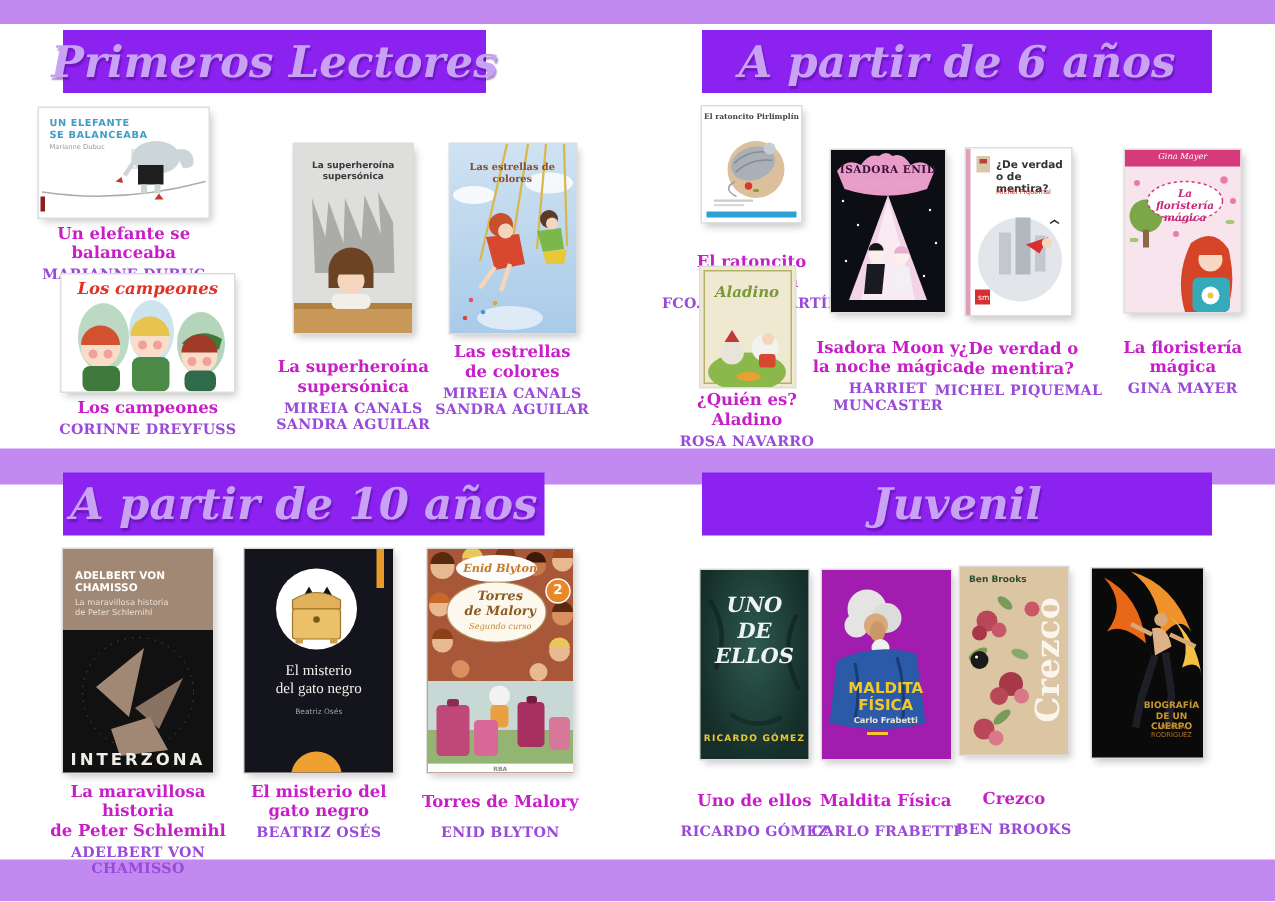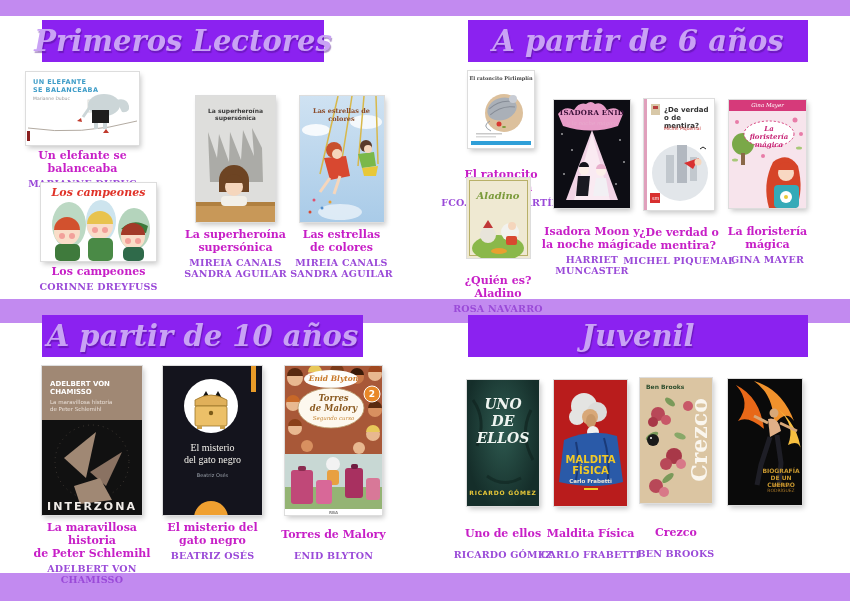--- a/index.html
+++ b/index.html
@@ -96,21 +96,21 @@
           <rect x="0" y="106" width="79" height="4" fill="#b08040"></rect>
           <rect x="0" y="110" width="79" height="16" fill="#c89858"></rect>
           <path d="M23 84 a15 15 0 0 1 30 0 l0 12 -30 0 z" fill="#6d4423"></path>
           <circle cx="38" cy="91" r="9" fill="#f5d6bc"></circle>
           <path d="M29 87 a9 9 0 0 1 18 0 z" fill="#6d4423"></path>
           <rect x="25" y="100" width="26" height="10" rx="4" fill="#f2efe8"></rect>
         </svg>
         <div class="ctx" style="top:4px;font:4px 'DejaVu Sans',sans-serif;color:#999"></div>
         <div class="ctx" style="top:11px;font:bold 6px 'DejaVu Sans',sans-serif;color:#3a3a3a" data-bind="sections.0.books.2.cover.heading">La superheroína supersónica</div>
       </div>
-      <div class="caption" style="margin-top:6px">
+      <div class="caption" style="margin-top:16px">
         <div class="btitle" data-bind="sections.0.books.2.title">La superheroína
 supersónica</div>
         <div class="bauthor" data-bind="sections.0.books.2.author">MIREIA CANALS
 SANDRA AGUILAR</div>
       </div>
     </div>
 
     <div class="book" style="left:281px;top:96px;width:121px">
       <div class="cover" style="width:84px;height:126px;background:linear-gradient(#cfe2f2,#a9cbe8)">
         <svg width="84" height="126">
@@ -182,21 +182,21 @@
           <circle cx="21" cy="57" r="8" fill="#e8e4da"></circle>
           <path d="M16 50 L26 50 L21 42 Z" fill="#c03838"></path>
           <circle cx="43" cy="54" r="9" fill="#f2f2ee"></circle>
           <circle cx="45" cy="48" r="4" fill="#f5d6bc"></circle>
           <rect x="39" y="58" width="11" height="9" rx="2" fill="#d84830"></rect>
           <ellipse cx="32" cy="73" rx="8" ry="3" fill="#e8a030"></ellipse>
         </svg>
         <div class="ctx" style="top:4px;font:4px 'DejaVu Sans',sans-serif;color:#a0986a"></div>
         <div class="ctx" style="top:12px;font:italic bold 10px 'DejaVu Serif',serif;color:#7a9a3a" data-bind="sections.1.books.1.cover.heading">Aladino</div>
       </div>
-      <div class="caption" style="margin-top:16px">
+      <div class="caption" style="margin-top:2px">
         <div class="btitle" data-bind="sections.1.books.1.title">¿Quién es?
 Aladino</div>
         <div class="bauthor" data-bind="sections.1.books.1.author">ROSA NAVARRO</div>
       </div>
     </div>
 
     <div class="book" style="left:532px;top:100px;width:120px">
       <div class="cover" style="width:76px;height:108px;background:#0d0d14">
         <svg width="76" height="108">
           <circle cx="8" cy="34" r=".8" fill="#fff"></circle>
@@ -247,21 +247,21 @@
 o de mentira?</div>
         <div style="position:absolute;left:20px;top:27px;font:4.5px 'DejaVu Sans',sans-serif;color:#c03030" data-bind="sections.1.books.3.cover.byline">Michel Piquemal</div>
       </div>
       <div class="caption" style="margin-top:16px">
         <div class="btitle" data-bind="sections.1.books.3.title">¿De verdad o
 de mentira?</div>
         <div class="bauthor" data-bind="sections.1.books.3.author">MICHEL PIQUEMAL</div>
       </div>
     </div>
 
-    <div class="book" style="left:707px;top:100px;width:121px">
+    <div class="book" style="left:728px;top:100px;width:121px">
       <div class="cover" style="width:77px;height:108px;background:#f7e4ec">
         <svg width="77" height="108">
           <rect x="0" y="0" width="77" height="11" fill="#d63a7a"></rect>
           <circle cx="66" cy="20" r="2.5" fill="#e87ca8"></circle>
             <circle cx="72" cy="34" r="2" fill="#e87ca8"></circle>
           <circle cx="8" cy="22" r="2" fill="#e87ca8"></circle>
             <circle cx="34" cy="56" r="2" fill="#e87ca8"></circle>
           <ellipse cx="70" cy="48" rx="3" ry="1.5" fill="#a8c878"></ellipse>
             <ellipse cx="6" cy="60" rx="3" ry="1.5" fill="#a8c878"></ellipse>
           <circle cx="14" cy="44" r="11" fill="#7aa848"></circle>
@@ -407,21 +407,21 @@
 ELLOS</div>
         <div class="ctx" style="bottom:10px;font:bold 6px 'DejaVu Sans',sans-serif;color:#e8c838;letter-spacing:.8px" data-bind="sections.3.books.0.cover.byline">RICARDO GÓMEZ</div>
       </div>
       <div class="caption" style="margin-top:14px">
         <div class="btitle eq2" data-bind="sections.3.books.0.title">Uno de ellos</div>
         <div class="bauthor" data-bind="sections.3.books.0.author">RICARDO GÓMEZ</div>
       </div>
     </div>
 
     <div class="book" style="left:530px;top:380px;width:121px">
-      <div class="cover" style="width:73px;height:126px;background:#b91c1c">
+      <div class="cover" style="width:86px;height:126px;background:#a21caf">
         <svg width="73" height="126">
           <circle cx="30" cy="26" r="13" fill="#e4e4e2"></circle>
           <circle cx="43" cy="32" r="10" fill="#dcdcda"></circle>
           <circle cx="23" cy="37" r="8" fill="#e4e4e2"></circle>
           <circle cx="36" cy="37" r="8" fill="#d8a878"></circle>
           <ellipse cx="37" cy="41" rx="5" ry="7" fill="#c89868"></ellipse>
           <circle cx="39" cy="52" r="6" fill="#f0f0ee"></circle>
           <path d="M10 60 Q37 48 63 56 L69 102 Q40 110 5 102 Z" fill="#2a5aa8"></path>
           <path d="M22 62 q4 18 0 38 M50 58 q6 20 4 42" stroke="#1a3a78" stroke-width="2" fill="none"></path>
         </svg>

